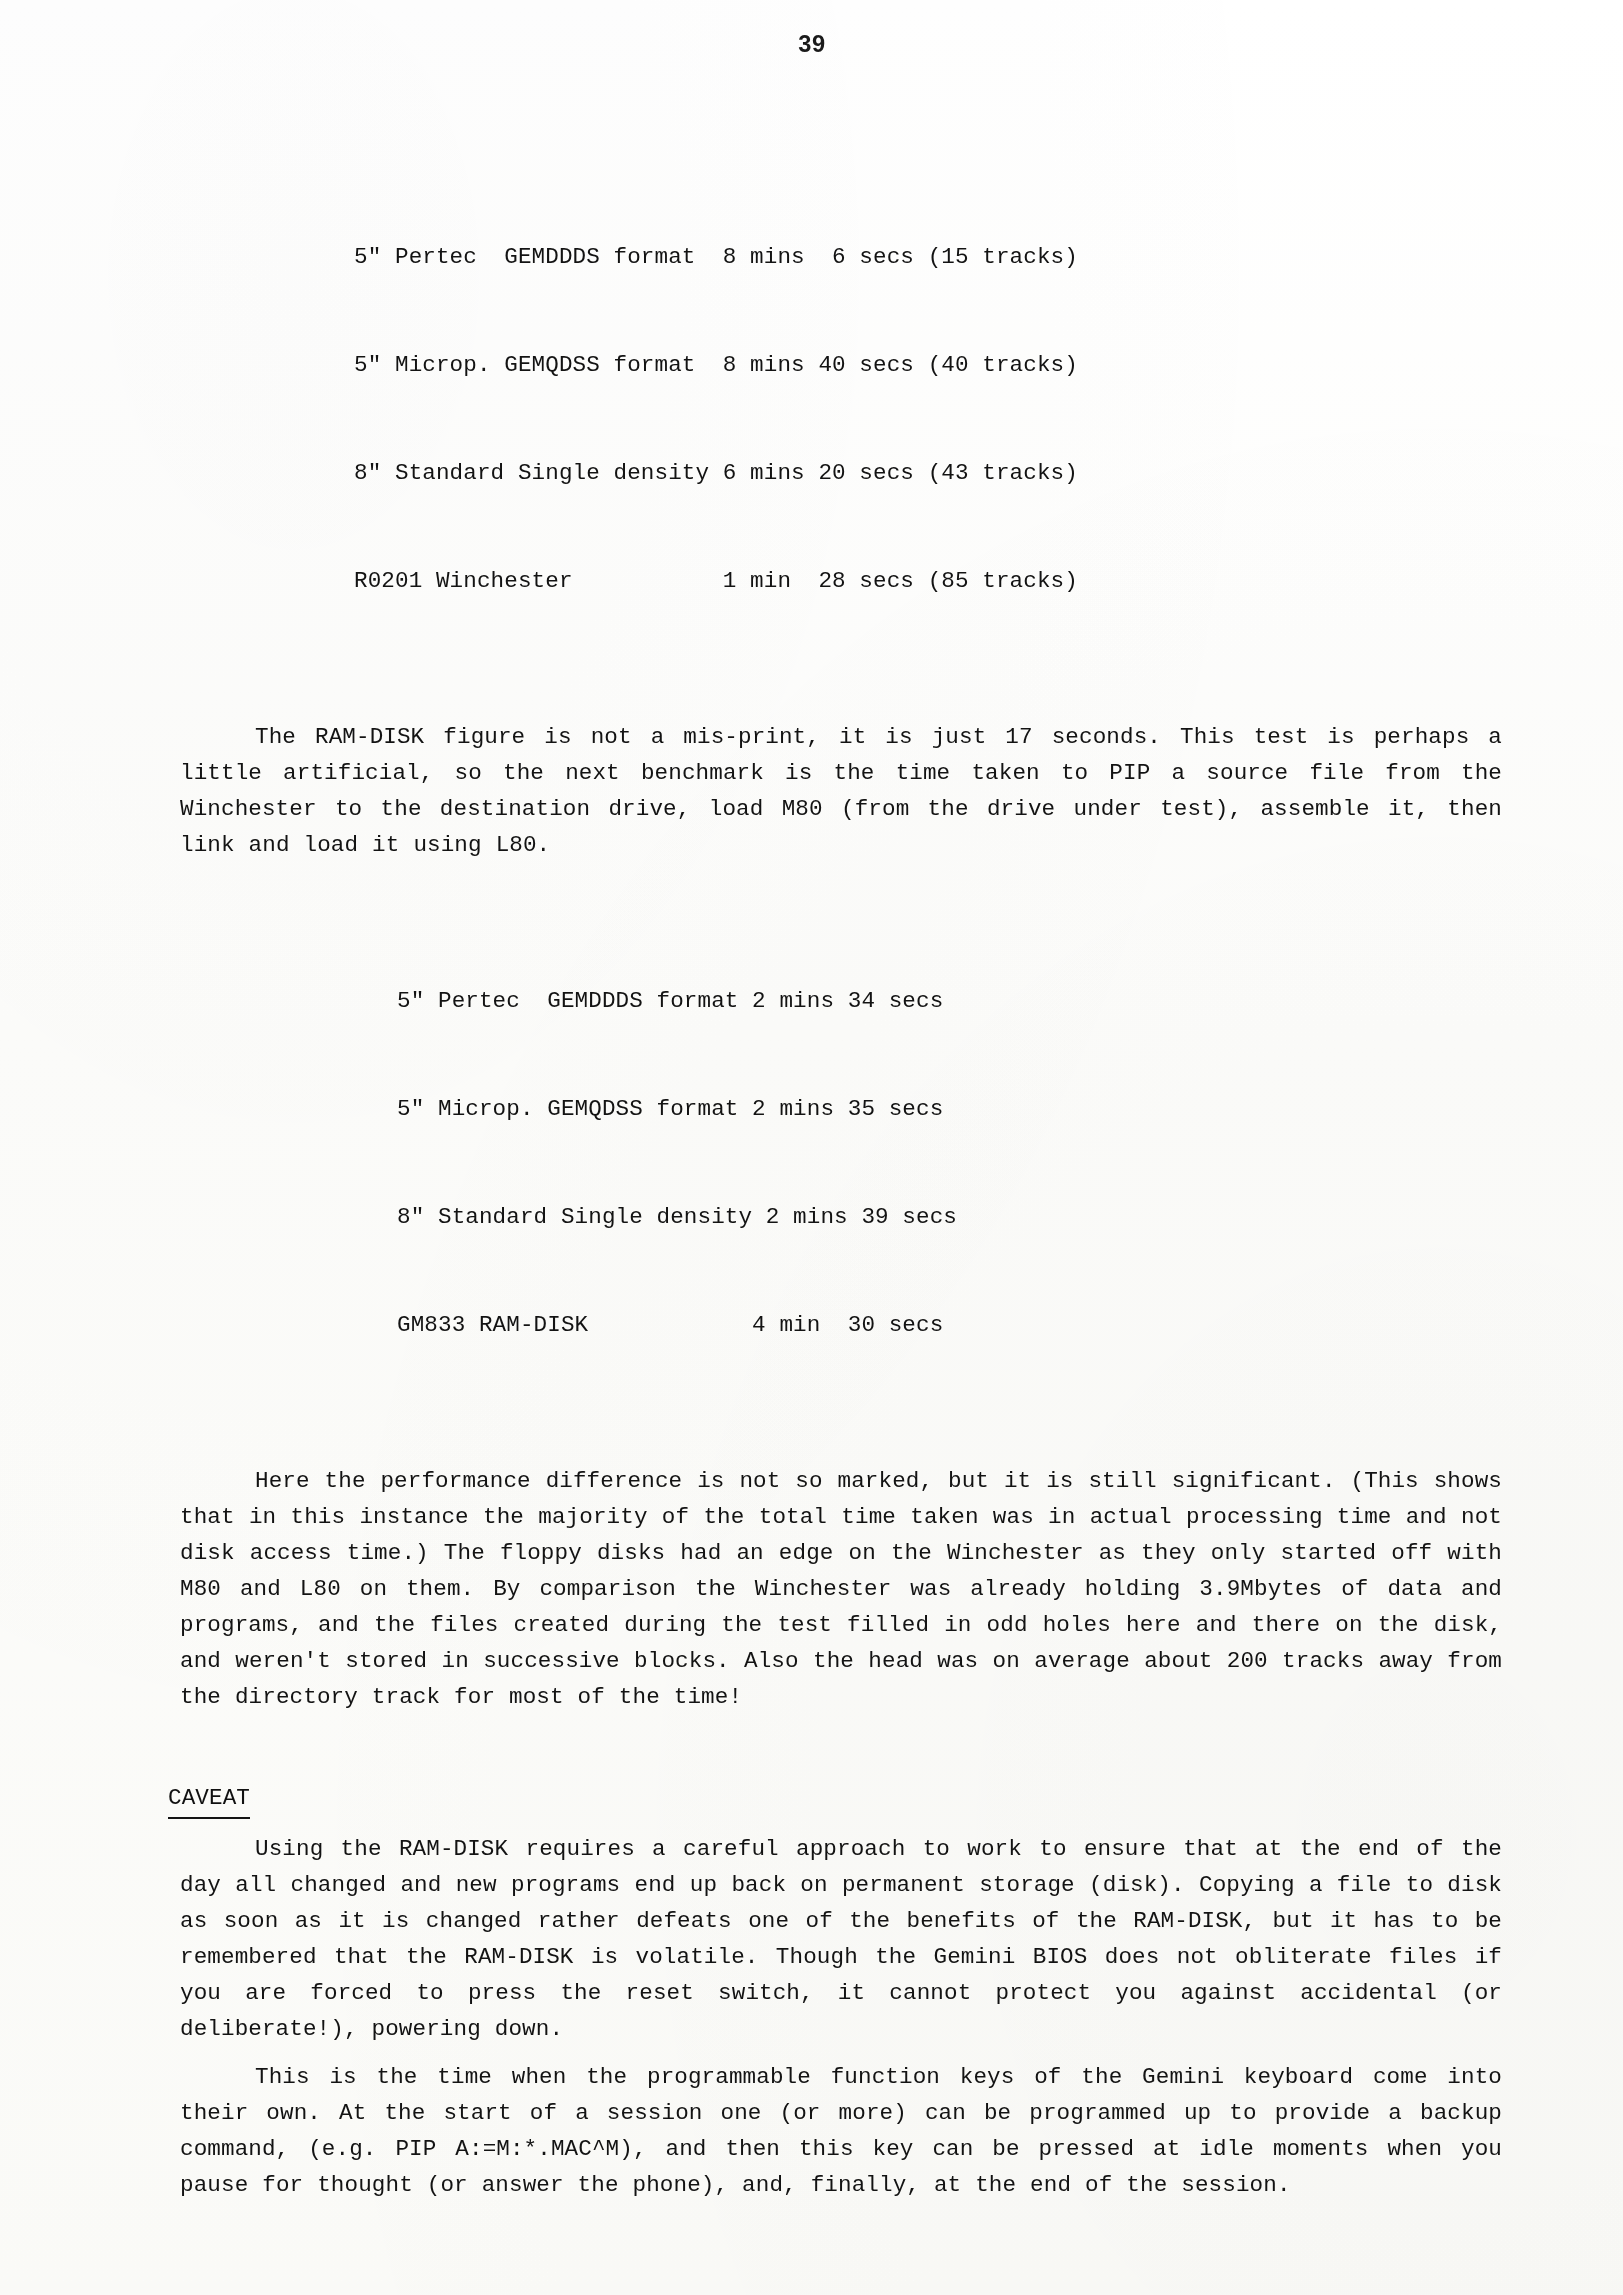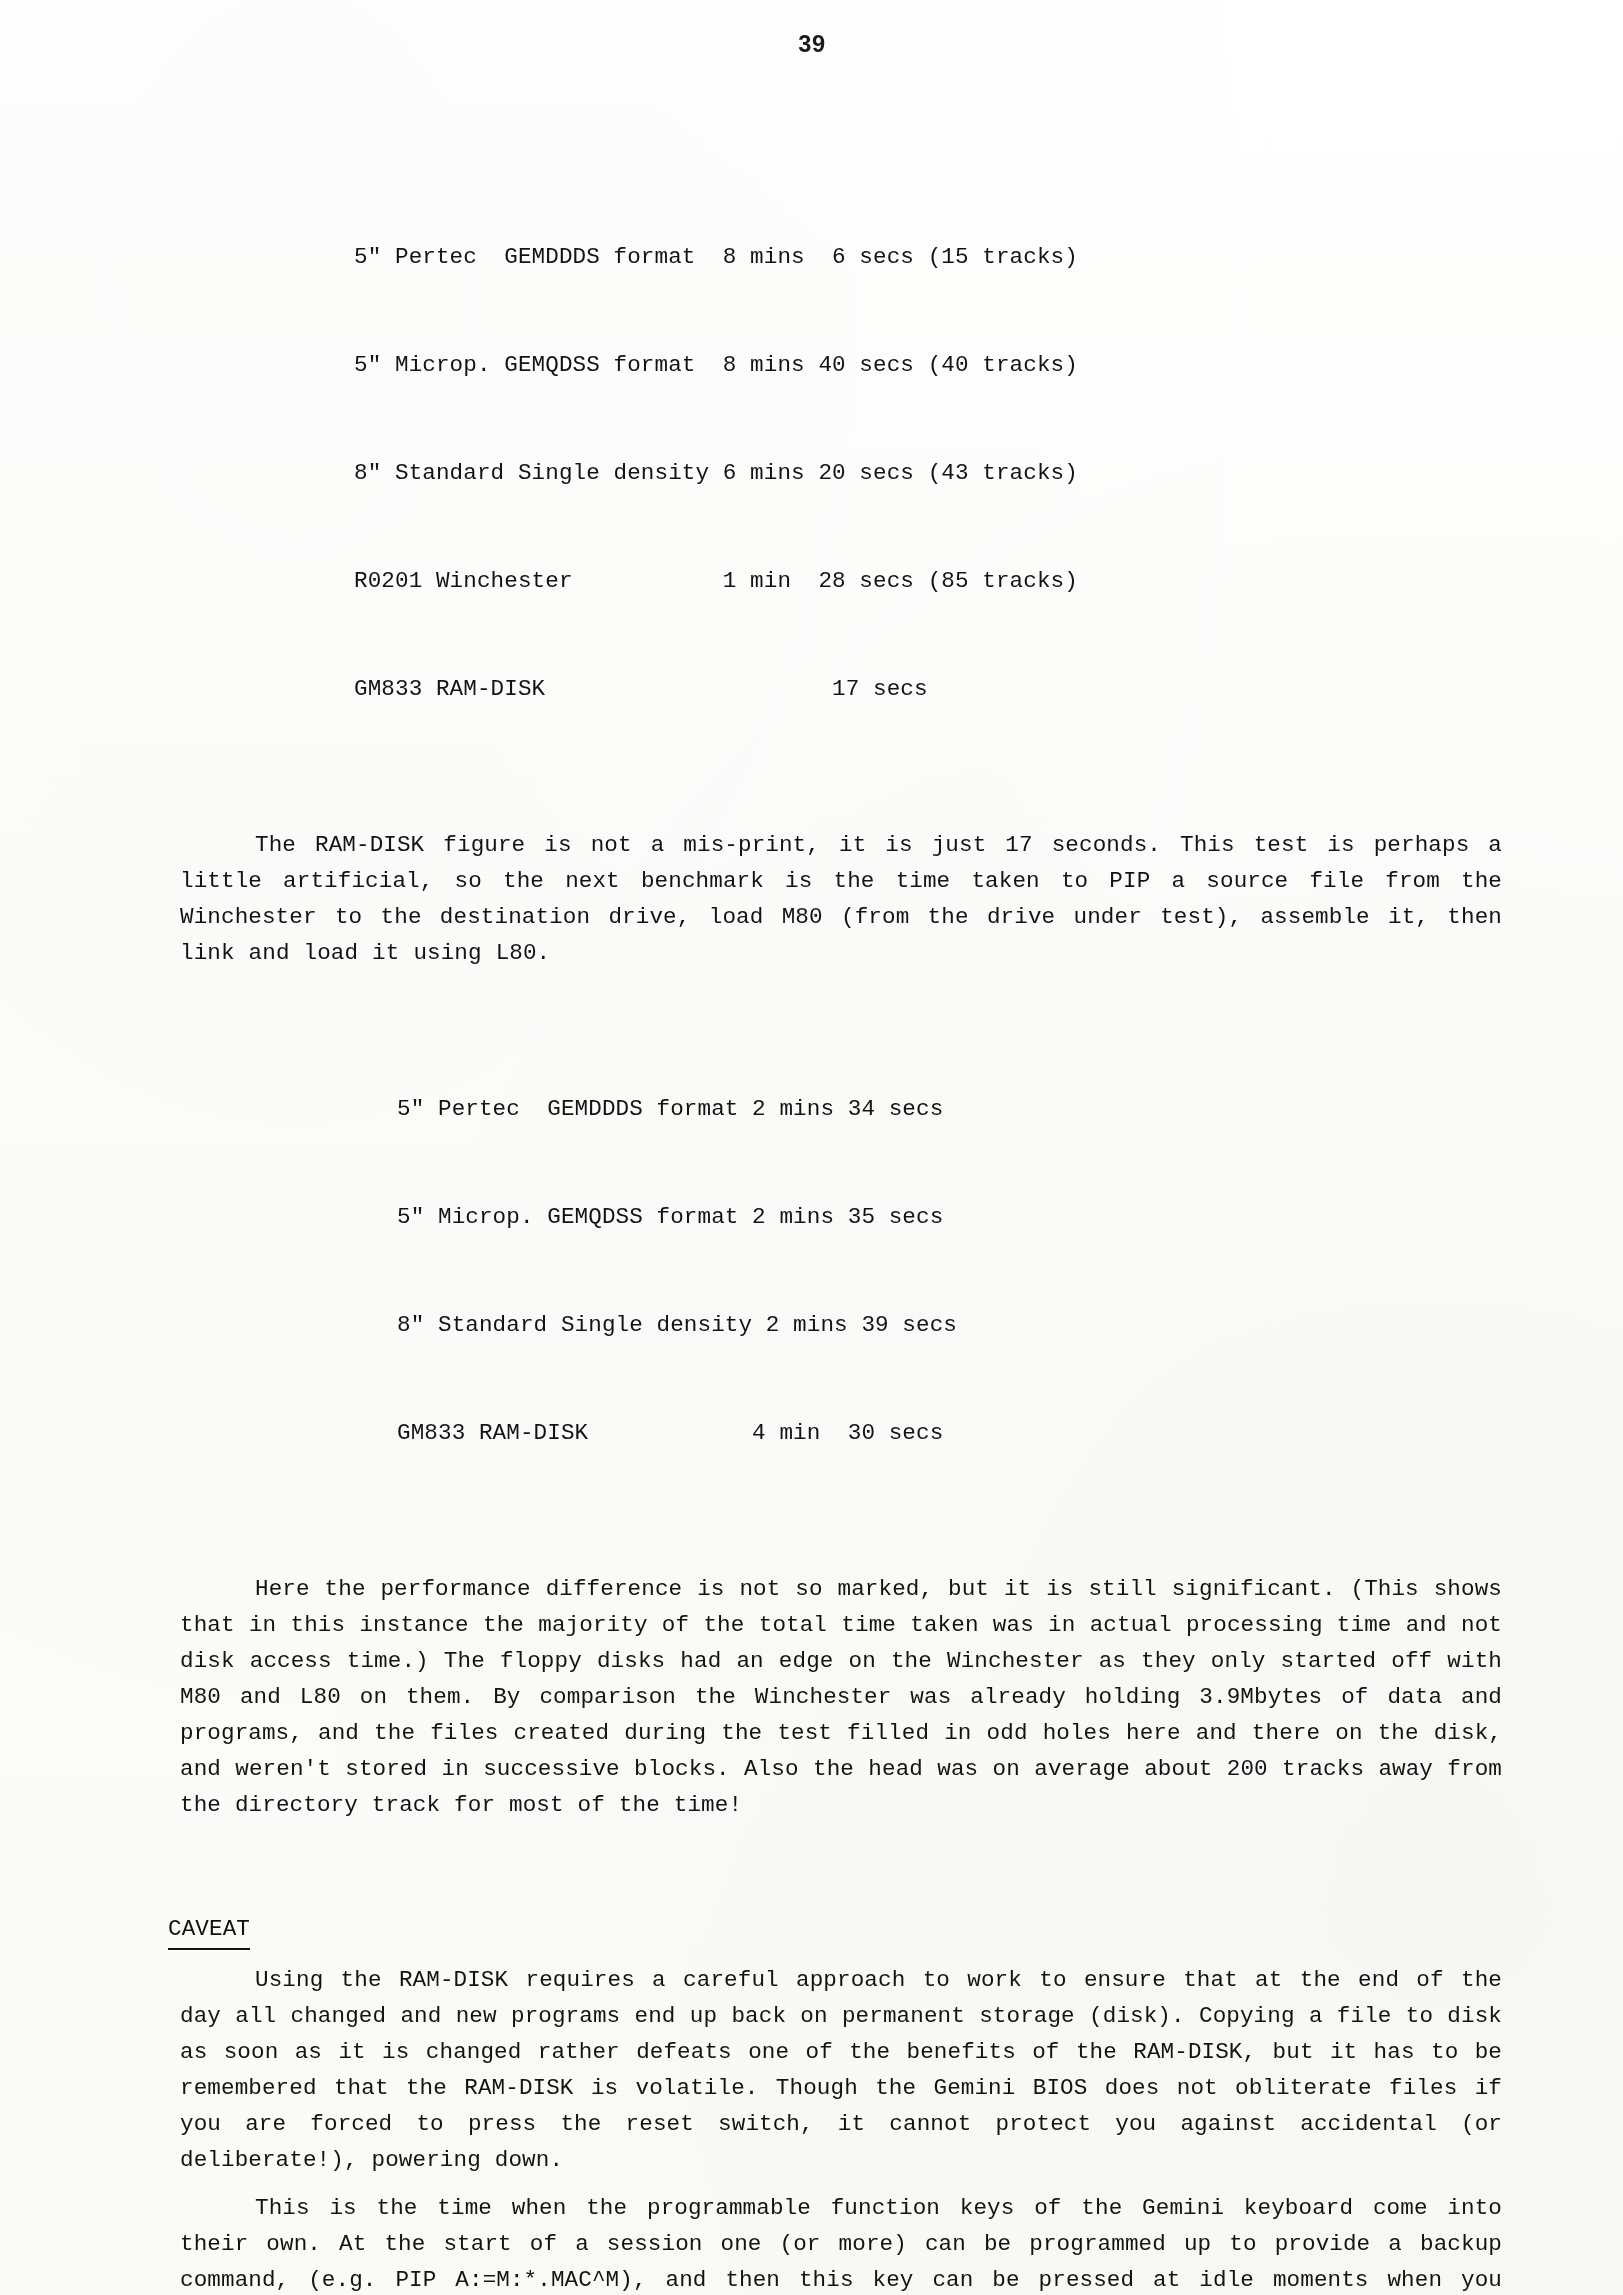--- a/index.html
+++ b/index.html
@@ -85,42 +85,40 @@
 
   
   .section-heading {
     display: inline-block;
     font-size: 22.6px;
     line-height: 35px;
     letter-spacing: 0.1px;
     border-bottom: 2.8px solid #141414;
     padding-bottom: 0.7px;
     color: #111111;
-    margin-top: 23px;
   }
 
   .heading-wrap { margin: 0; }
 </style>
 </head>
 <body>
 
 <div class="page">
 
   <div class="paper-tint"></div>
 
   <div class="page-number">39</div>
 
   <div class="content">
 
     <div class="bench-block first">
       <span class="bench-row">5" Pertec  GEMDDDS format  8 mins  6 secs (15 tracks)</span>
       <span class="bench-row">5" Microp. GEMQDSS format  8 mins 40 secs (40 tracks)</span>
       <span class="bench-row">8" Standard Single density 6 mins 20 secs (43 tracks)</span>
       <span class="bench-row">R0201 Winchester           1 min  28 secs (85 tracks)</span>
-      <span class="bench-row">GM833 RAM-DISK                     17 secs</span>
     </div>
 
     <div class="spacer-md"></div>
 
     <p class="para indent">The RAM-DISK figure is not a mis-print, it is just 17 seconds. This test is perhaps a little artificial, so the next benchmark is the time taken to PIP a source file from the Winchester to the destination drive, load M80 (from the drive under test), assemble it, then link and load it using L80.</p>
 
     <div class="spacer-md"></div>
 
     <div class="bench-block second">
       <span class="bench-row">5" Pertec  GEMDDDS format 2 mins 34 secs</span>

